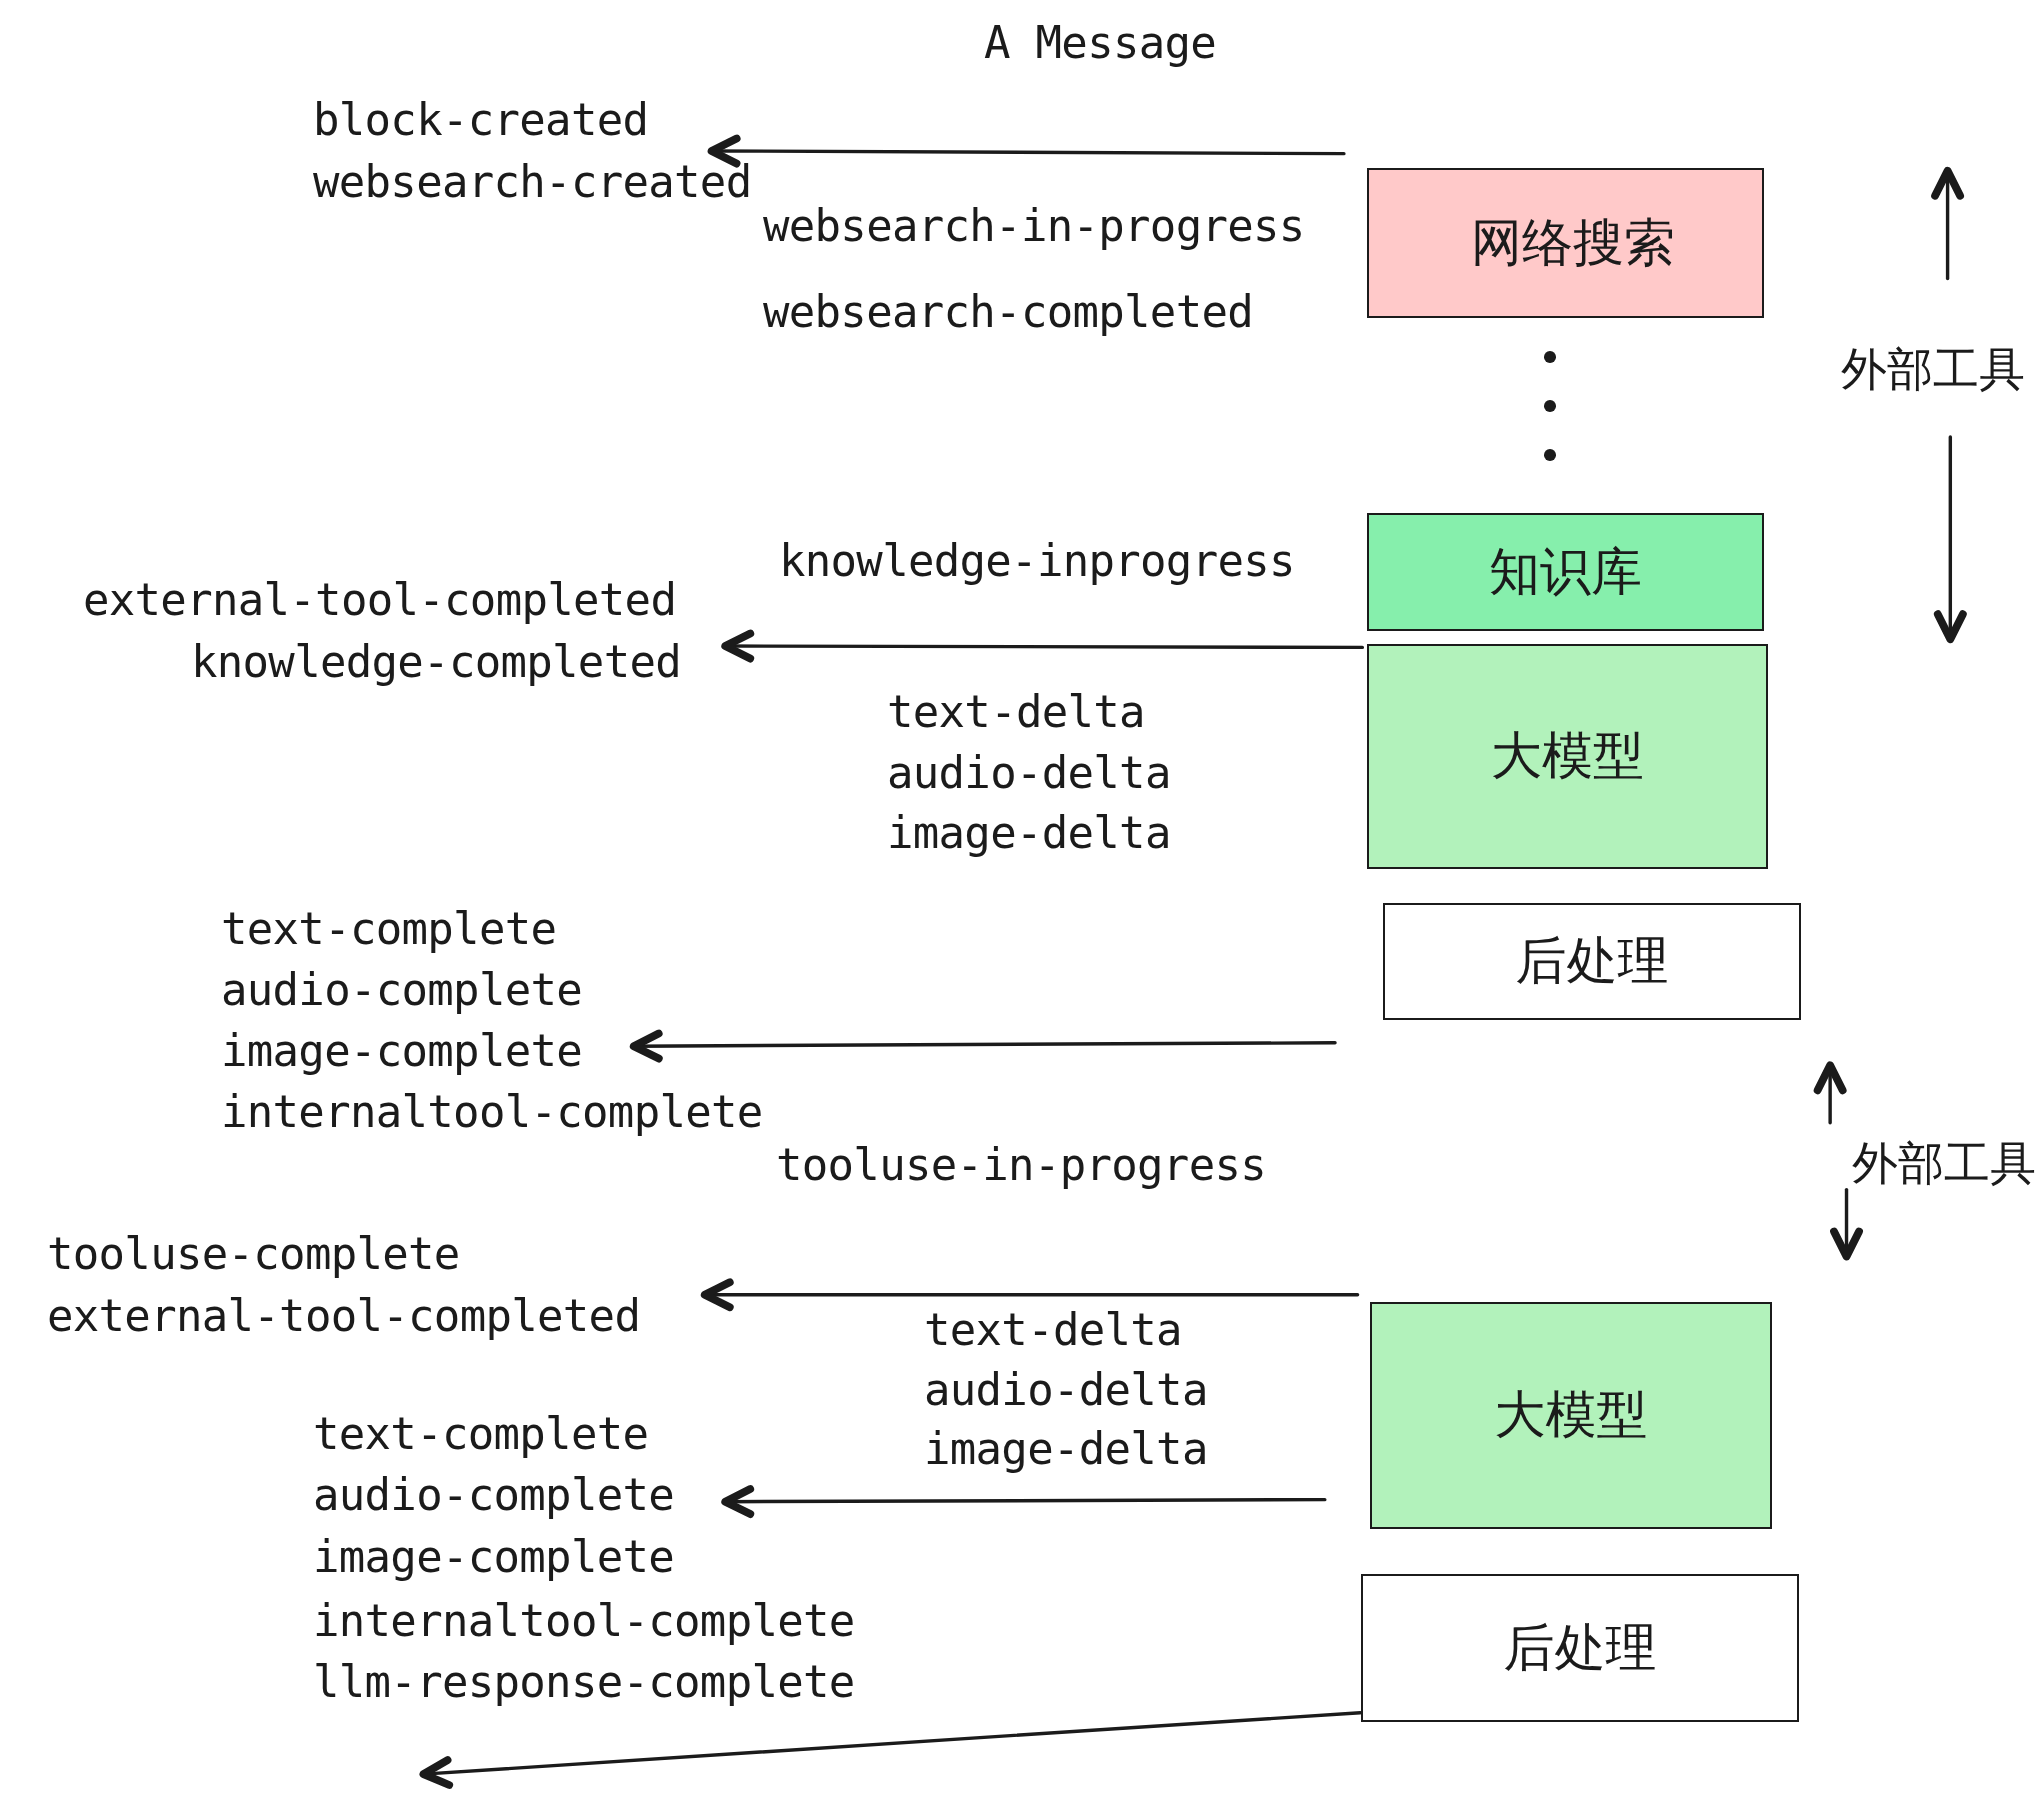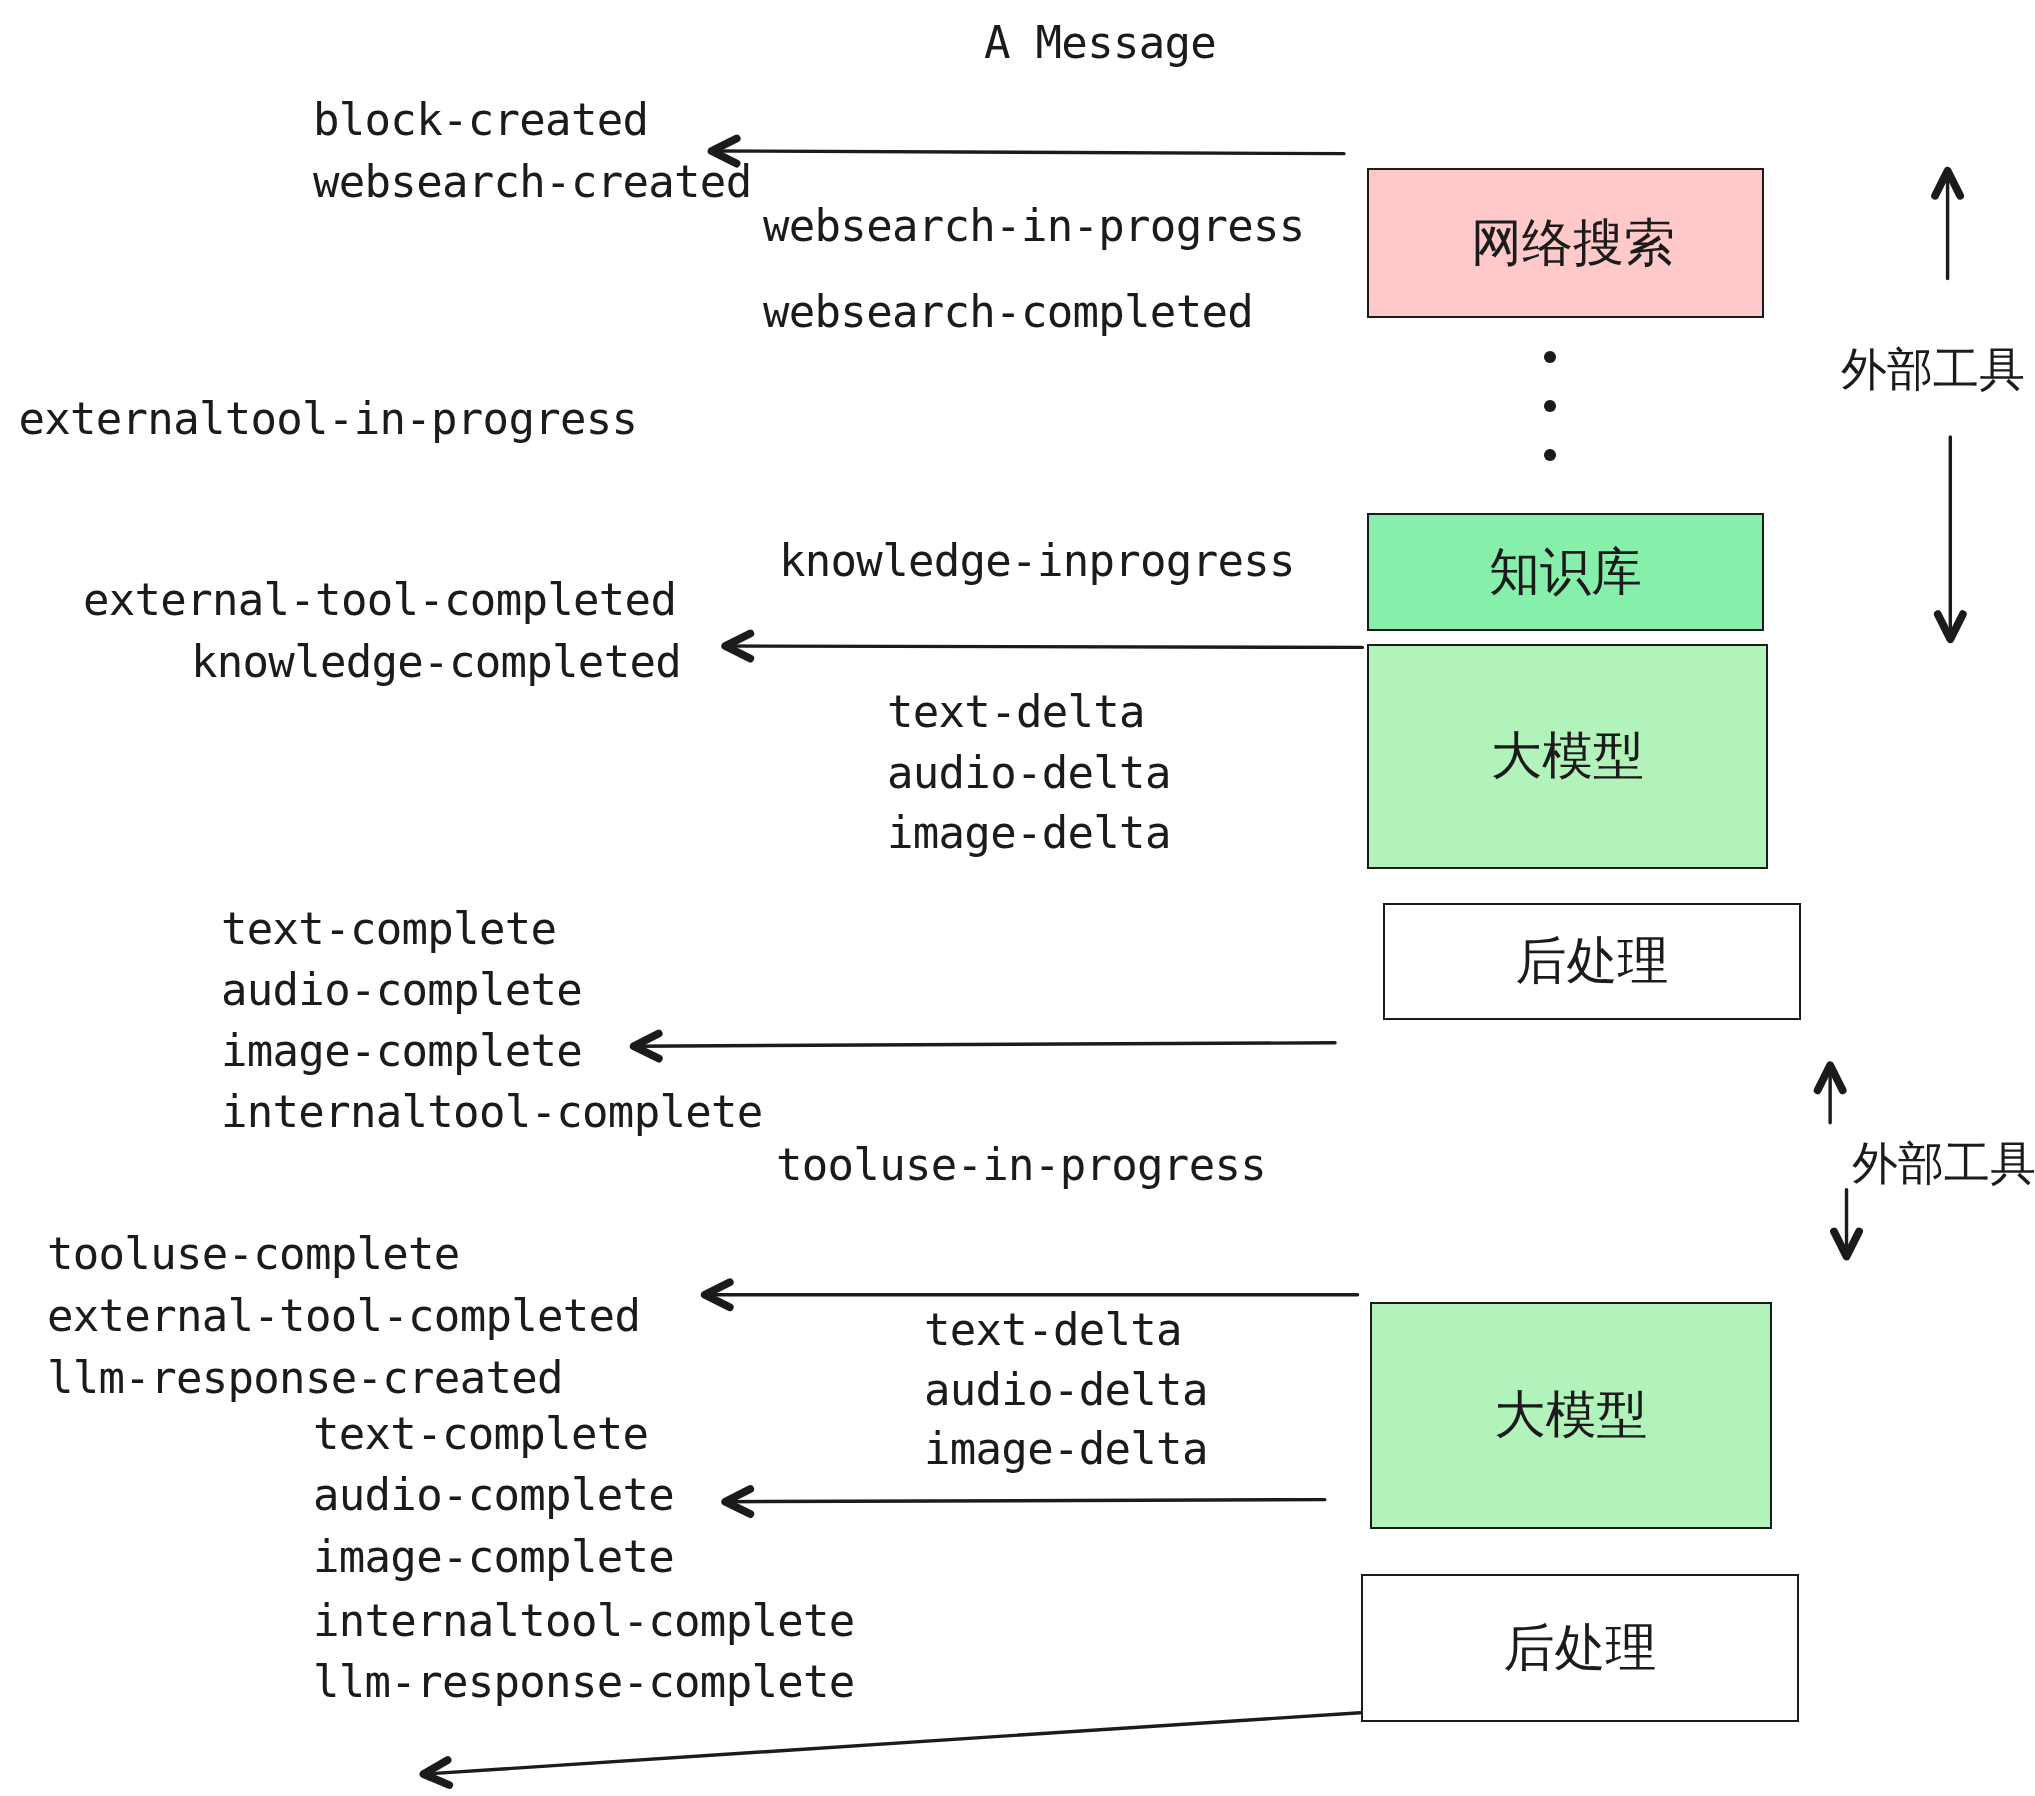--- a/index.html
+++ b/index.html
@@ -65,40 +65,38 @@
   </svg>
 
   <div class="title" style="left:984px; top:17px">A Message</div>
 
   <div class="ev" style="left:313px; top:98px">block-created</div>
   <div class="ev" style="left:313px; top:160px">websearch-created</div>
 
   <div class="ev" style="left:763px; top:204px">websearch-in-progress</div>
   <div class="ev" style="left:763px; top:290px">websearch-completed</div>
 
-  <div class="ev" style="left:18.4px; top:397px">externaltool-in-progress</div>
 
   <div class="ev" style="left:779px; top:539px">knowledge-inprogress</div>
   <div class="ev" style="left:83px; top:578px">external-tool-completed</div>
   <div class="ev" style="left:191px; top:640px">knowledge-completed</div>
 
   <div class="ev" style="left:887px; top:690px">text-delta</div>
   <div class="ev" style="left:887px; top:751px">audio-delta</div>
   <div class="ev" style="left:887px; top:811px">image-delta</div>
 
   <div class="ev" style="left:221px; top:907px">text-complete</div>
   <div class="ev" style="left:221px; top:968px">audio-complete</div>
   <div class="ev" style="left:221px; top:1029px">image-complete</div>
   <div class="ev" style="left:221px; top:1090px">internaltool-complete</div>
 
   <div class="ev" style="left:776px; top:1143px">tooluse-in-progress</div>
 
   <div class="ev" style="left:47px; top:1232px">tooluse-complete</div>
   <div class="ev" style="left:47px; top:1294px">external-tool-completed</div>
-  <div class="ev" style="left:47px; top:1356px">llm-response-created</div>
 
   <div class="ev" style="left:924px; top:1308px">text-delta</div>
   <div class="ev" style="left:924px; top:1368px">audio-delta</div>
   <div class="ev" style="left:924px; top:1427px">image-delta</div>
 
   <div class="ev" style="left:313px; top:1412px">text-complete</div>
   <div class="ev" style="left:313px; top:1473px">audio-complete</div>
   <div class="ev" style="left:313px; top:1535px">image-complete</div>
   <div class="ev" style="left:313px; top:1599px">internaltool-complete</div>
   <div class="ev" style="left:313px; top:1660px">llm-response-complete</div>

